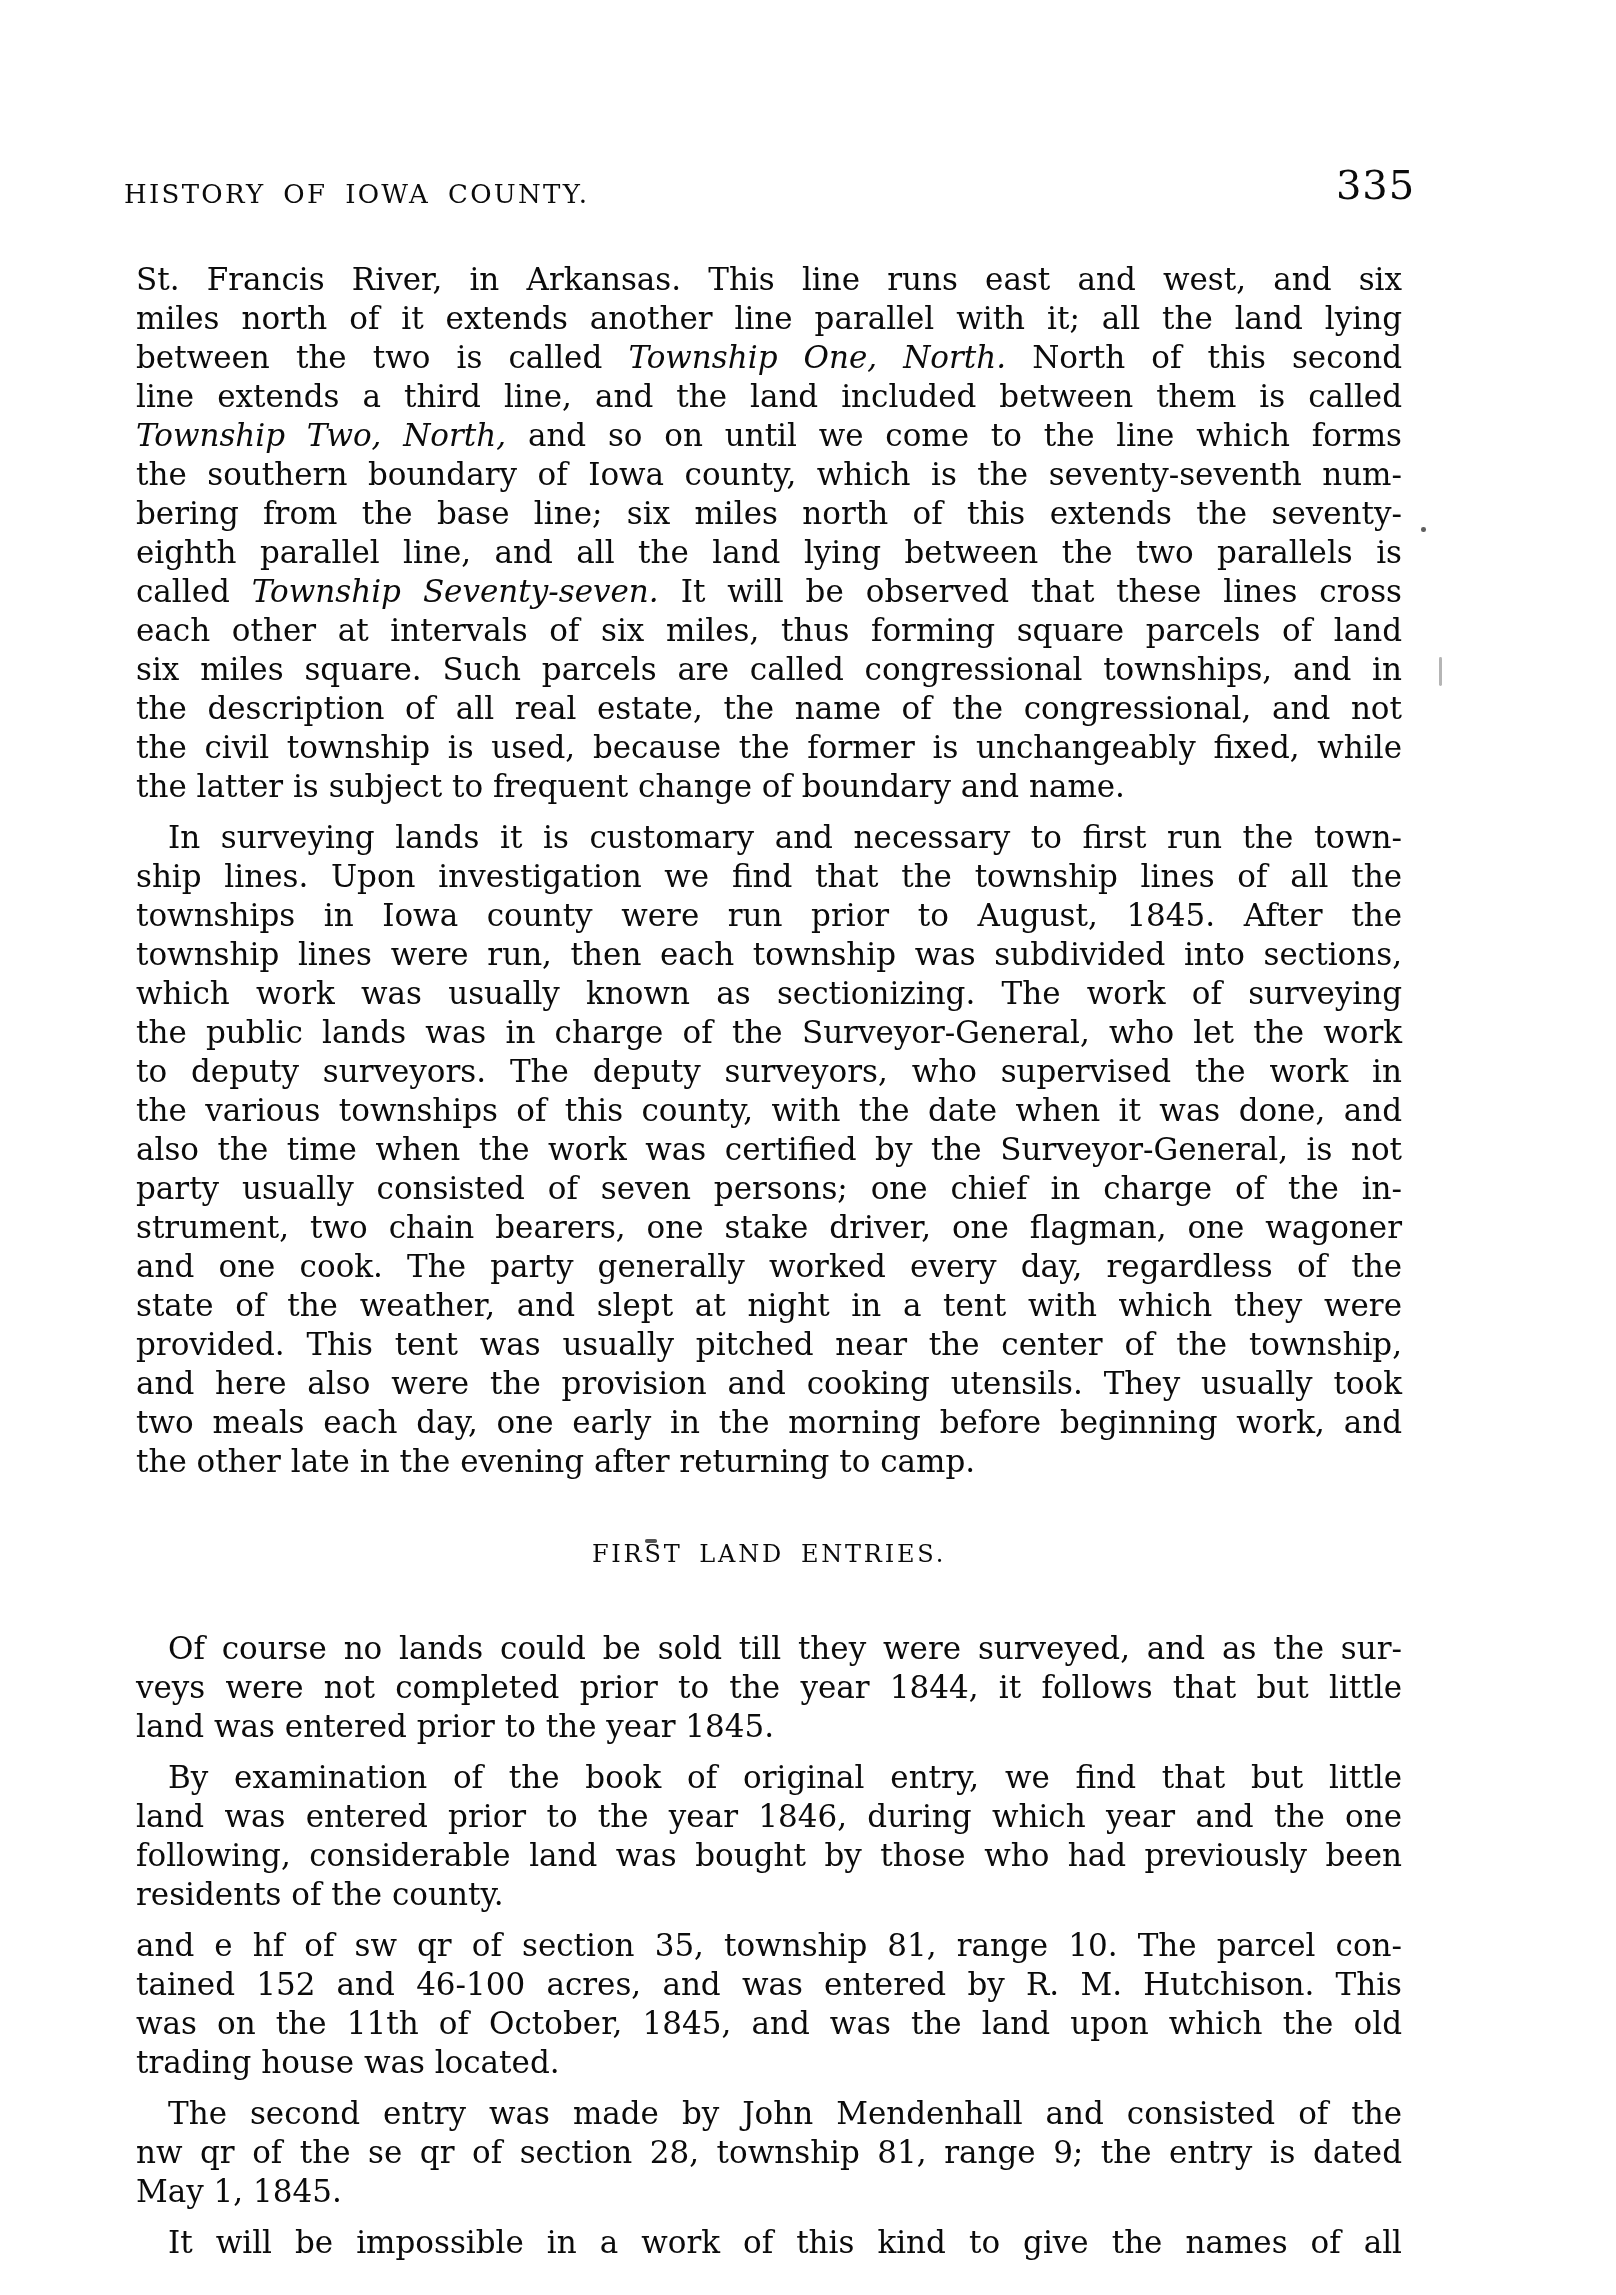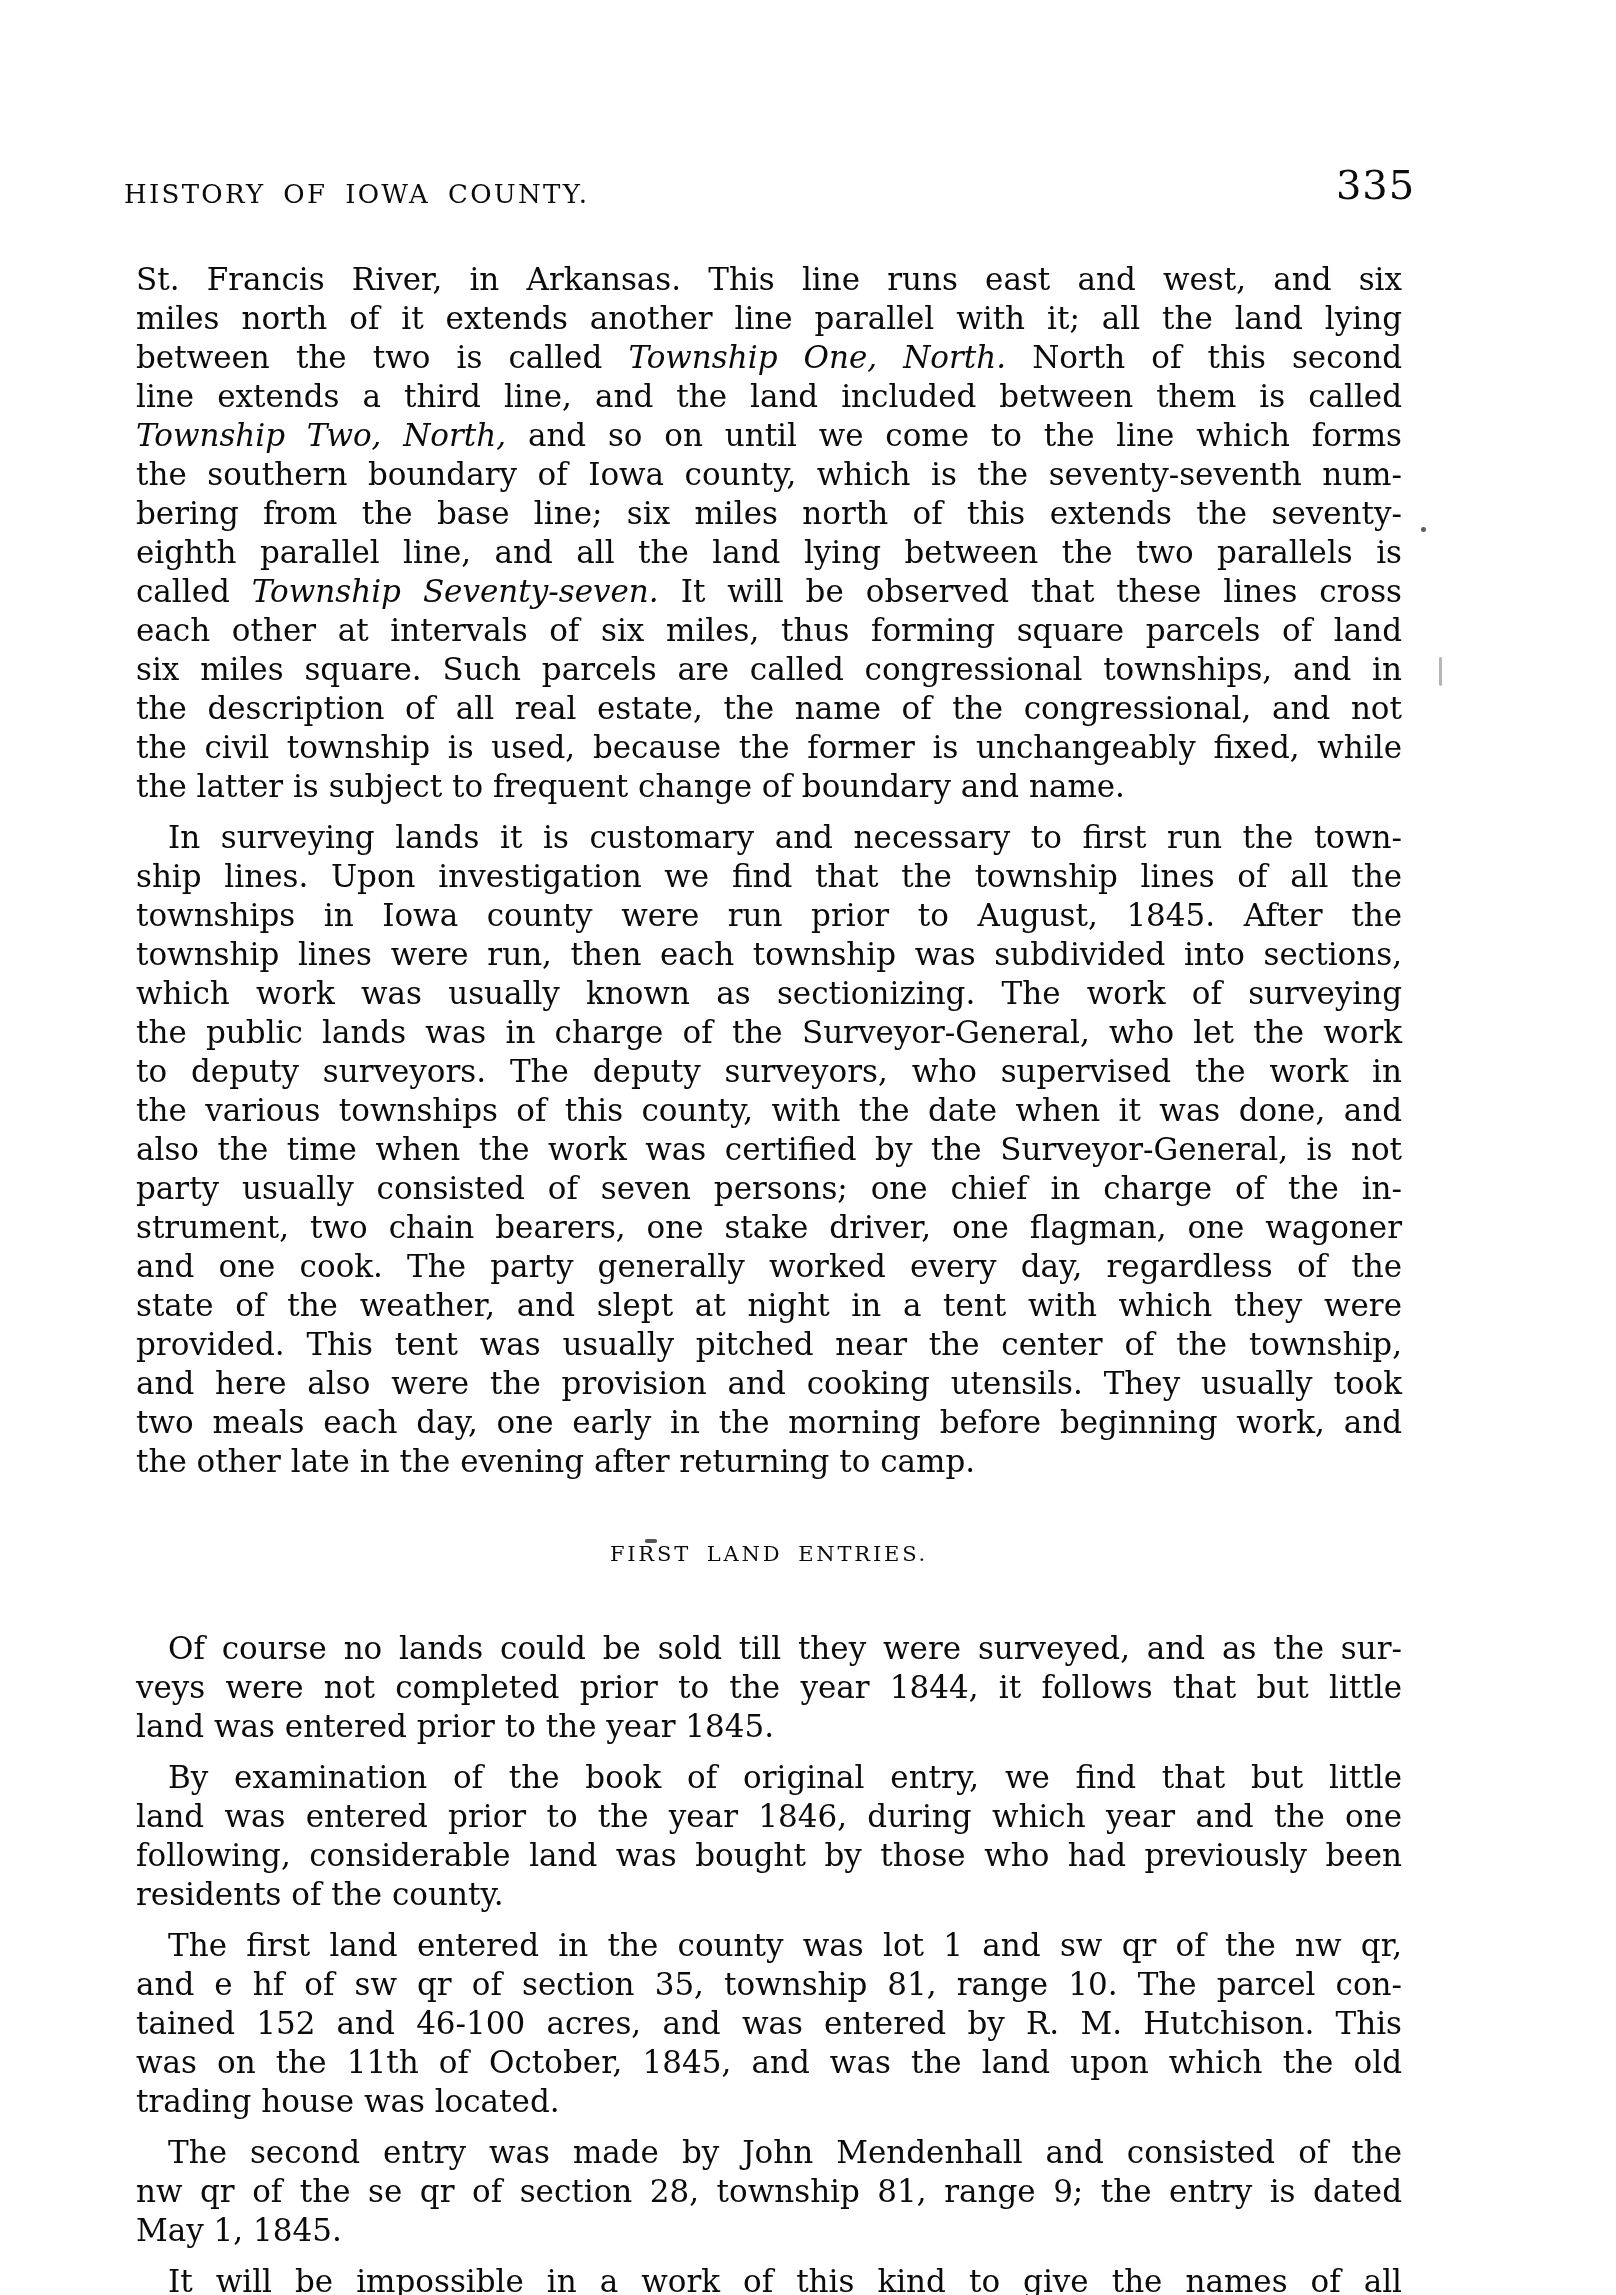--- a/index.html
+++ b/index.html
@@ -56,21 +56,21 @@
   .line.unjust {
     text-align-last: left;
   }
   .line.indent {
     text-indent: 32px;
   }
   .line i { font-style: italic; }
   .section-heading {
     margin: 60px 0 60px 0;
     text-align: center;
-    font-size: 21px;
+    font-size: 24px;
     line-height: 27.5px;
     letter-spacing: 2.8px;
     word-spacing: 6.4px;
     white-space: nowrap;
   }
   
   .speck {
     position: absolute;
     background: #2a2a2a;
     border-radius: 50%;
@@ -129,21 +129,20 @@
         <div class="line">veys were not completed prior to the year 1844, it follows that but little</div>
         <div class="line unjust">land was entered prior to the year 1845.</div>
       </div>
       <div class="paragraph">
         <div class="line indent">By examination of the book of original entry, we find that but little</div>
         <div class="line">land was entered prior to the year 1846, during which year and the one</div>
         <div class="line">following, considerable land was bought by those who had previously been</div>
         <div class="line unjust">residents of the county.</div>
       </div>
       <div class="paragraph">
-        <div class="line indent">The first land entered in the county was lot 1 and sw qr of the nw qr,</div>
         <div class="line">and e hf of sw qr of section 35, township 81, range 10. The parcel con-</div>
         <div class="line">tained 152 and 46-100 acres, and was entered by R. M. Hutchison. This</div>
         <div class="line">was on the 11th of October, 1845, and was the land upon which the old</div>
         <div class="line unjust">trading house was located.</div>
       </div>
       <div class="paragraph">
         <div class="line indent">The second entry was made by John Mendenhall and consisted of the</div>
         <div class="line">nw qr of the se qr of section 28, township 81, range 9; the entry is dated</div>
         <div class="line unjust">May 1, 1845.</div>
       </div>

